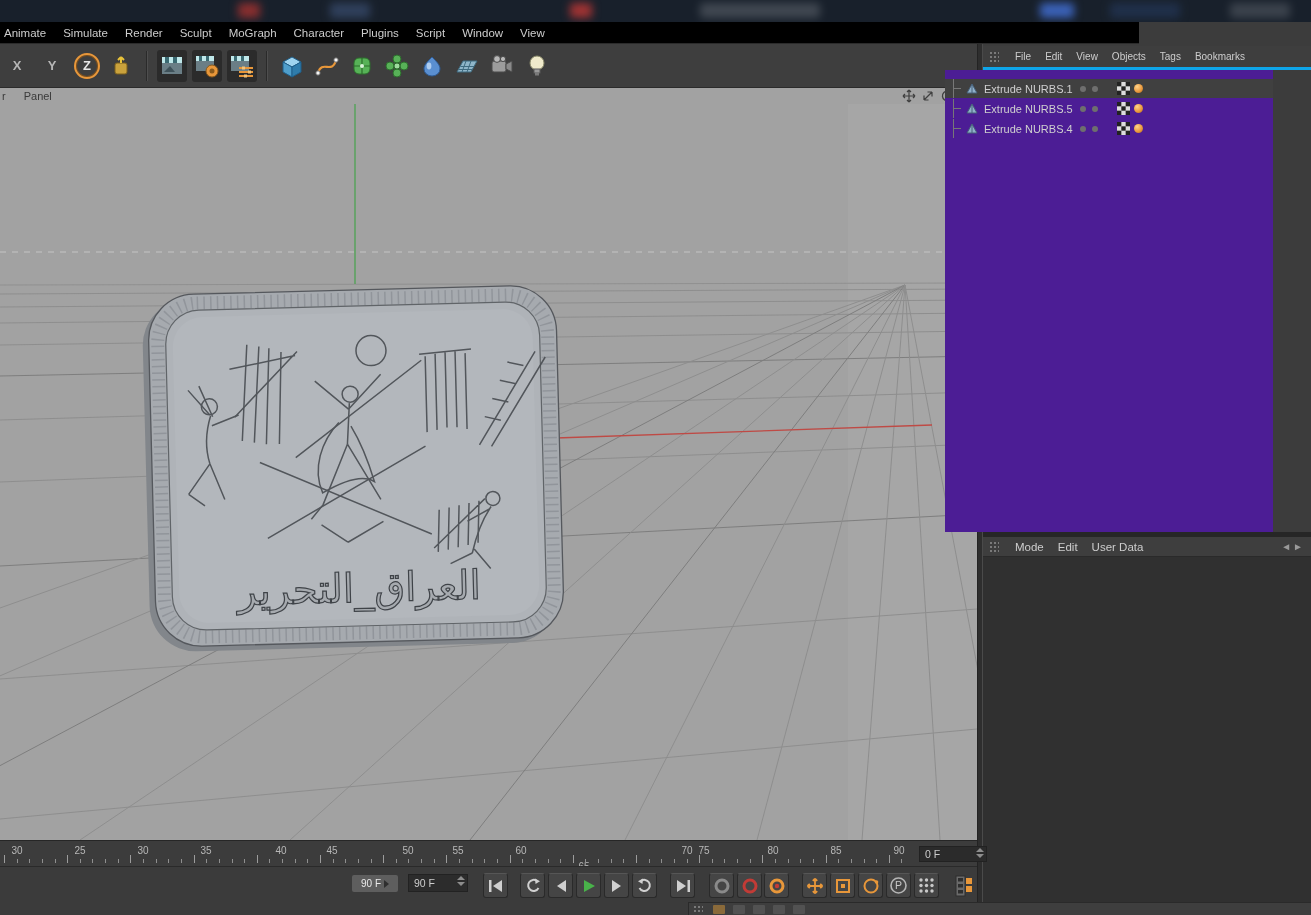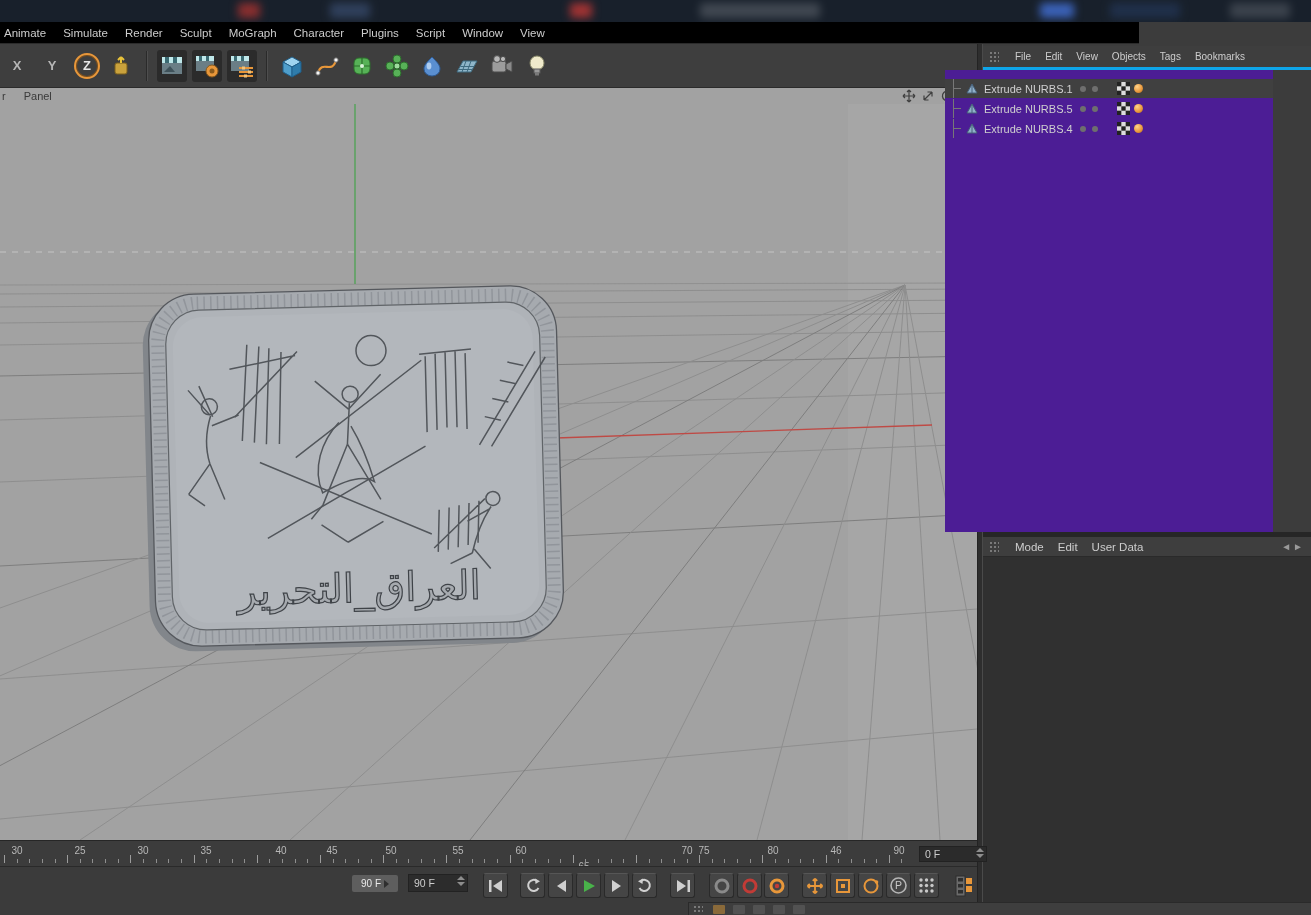--- a/index.html
+++ b/index.html
@@ -443,28 +443,28 @@
   <div class="am-body"></div>
 
 
   <div class="ruler">
     <span class="tick-num" style="left:8px;">30</span>
     <span class="tick-num" style="left:71px;">25</span>
     <span class="tick-num" style="left:134px;">30</span>
     <span class="tick-num" style="left:197px;">35</span>
     <span class="tick-num" style="left:272px;">40</span>
     <span class="tick-num" style="left:323px;">45</span>
-    <span class="tick-num" style="left:382px;">50</span>
+    <span class="tick-num" style="left:399px;">50</span>
     <span class="tick-num" style="left:449px;">55</span>
     <span class="tick-num" style="left:512px;">60</span>
     <span class="tick-num" style="left:575px;margin-top:16px;">65</span>
     <span class="tick-num" style="left:638px;margin-left:40px;">70</span>
     <span class="tick-num" style="left:695px;">75</span>
     <span class="tick-num" style="left:764px;">80</span>
-    <span class="tick-num" style="left:827px;">46</span>
+    <span class="tick-num" style="left:827px;">85</span>
     <span class="tick-num" style="left:890px;">90</span>
     <div class="ruler-minor"></div>
     <div class="ruler-major"></div>
     <div class="endframe">
       <span>0 F</span>
       <span class="spin">
           <b class="up"></b>
           <b class="dn"></b>
         </span>
     </div>

